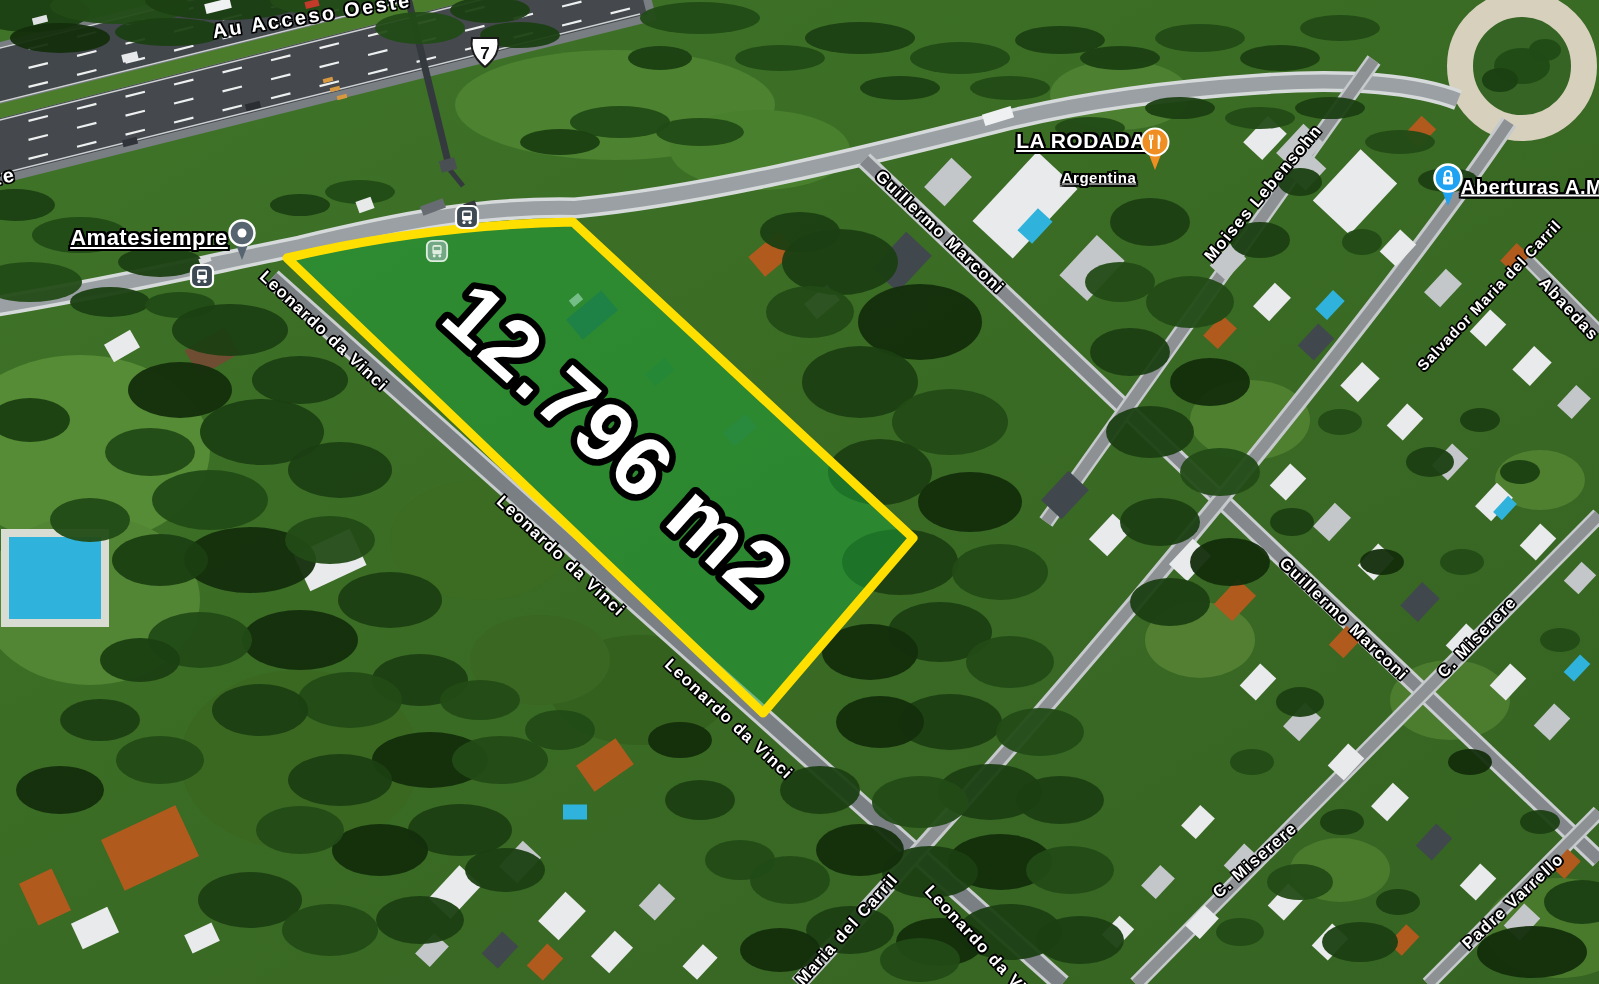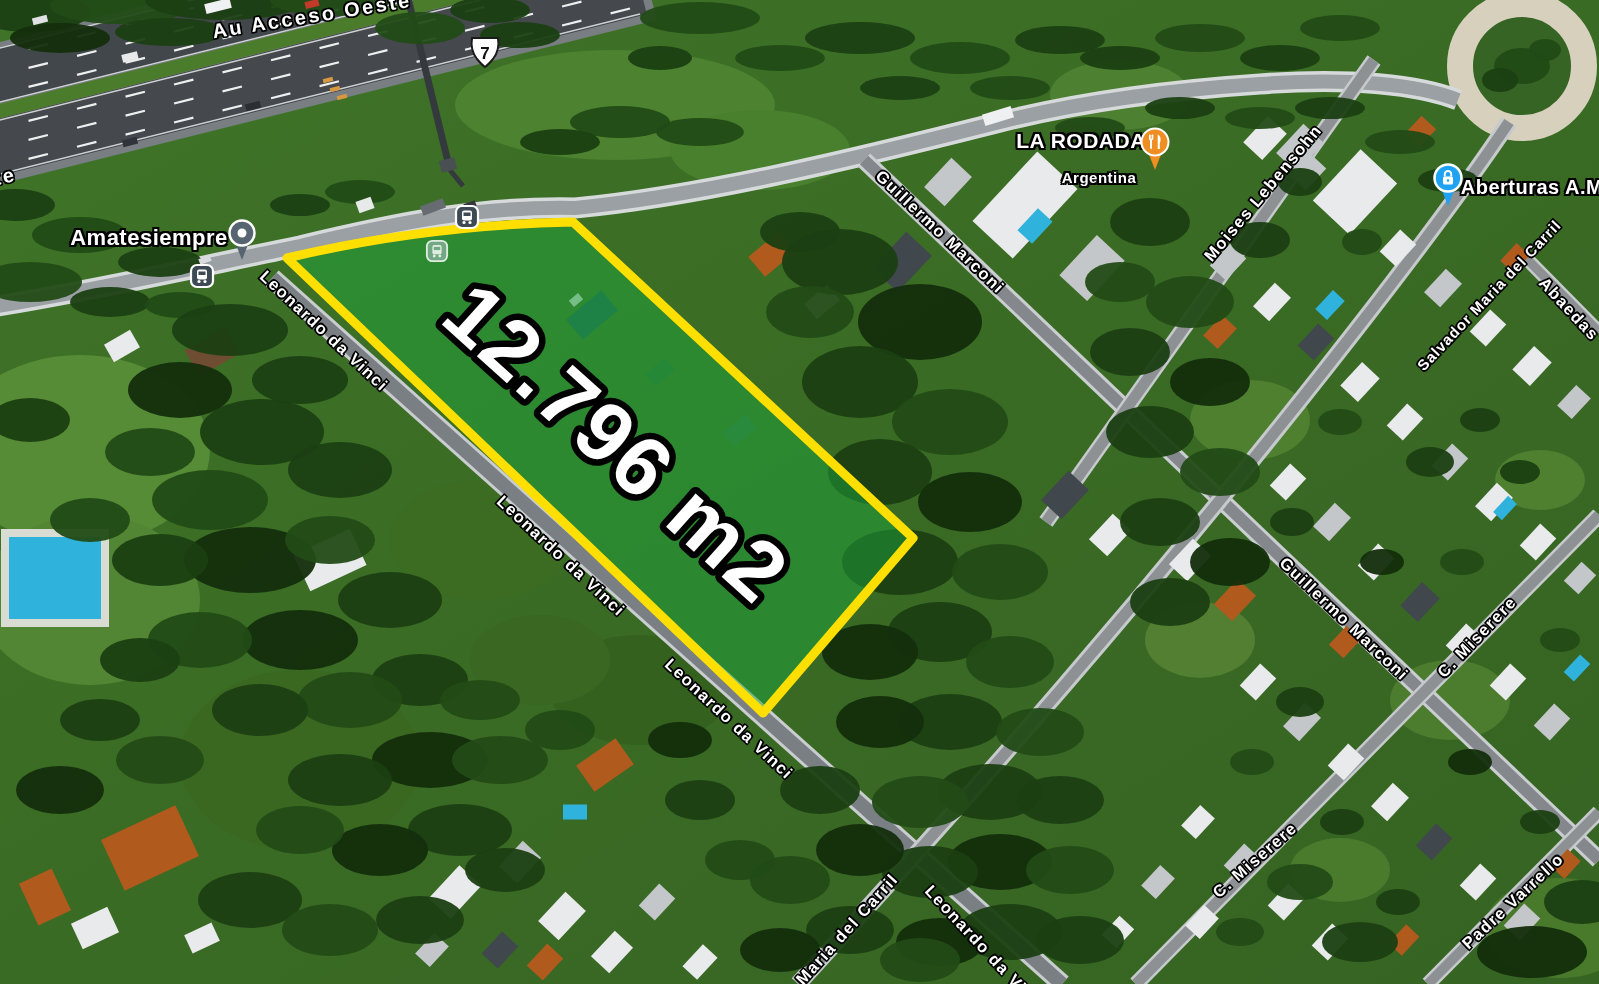--- a/index.html
+++ b/index.html
@@ -14,20 +14,21 @@
     text-shadow:-1.5px -1.5px 0 #000,1.5px -1.5px 0 #000,-1.5px 1.5px 0 #000,
                  1.5px 1.5px 0 #000,-1.5px 0 0 #000,1.5px 0 0 #000,
                  0 -1.5px 0 #000,0 1.5px 0 #000;
     font-size:16.5px;letter-spacing:1.5px;
   }
   .ctr{transform-origin:center center;}
   .place{
     font-size:22px;letter-spacing:.5px;
     text-shadow:-2px -2px 0 #000,2px -2px 0 #000,-2px 2px 0 #000,2px 2px 0 #000,
                 -2px 0 0 #000,2px 0 0 #000,0 -2px 0 #000,0 2px 0 #000;
+    text-decoration:underline;
   }
   .sub{font-size:15px;}
   .icon{position:absolute;}
 </style>
 </head>
 <body>
 
 <div id="map">
 
   <svg id="scene" width="1599" height="984" viewBox="0 0 1599 984">

